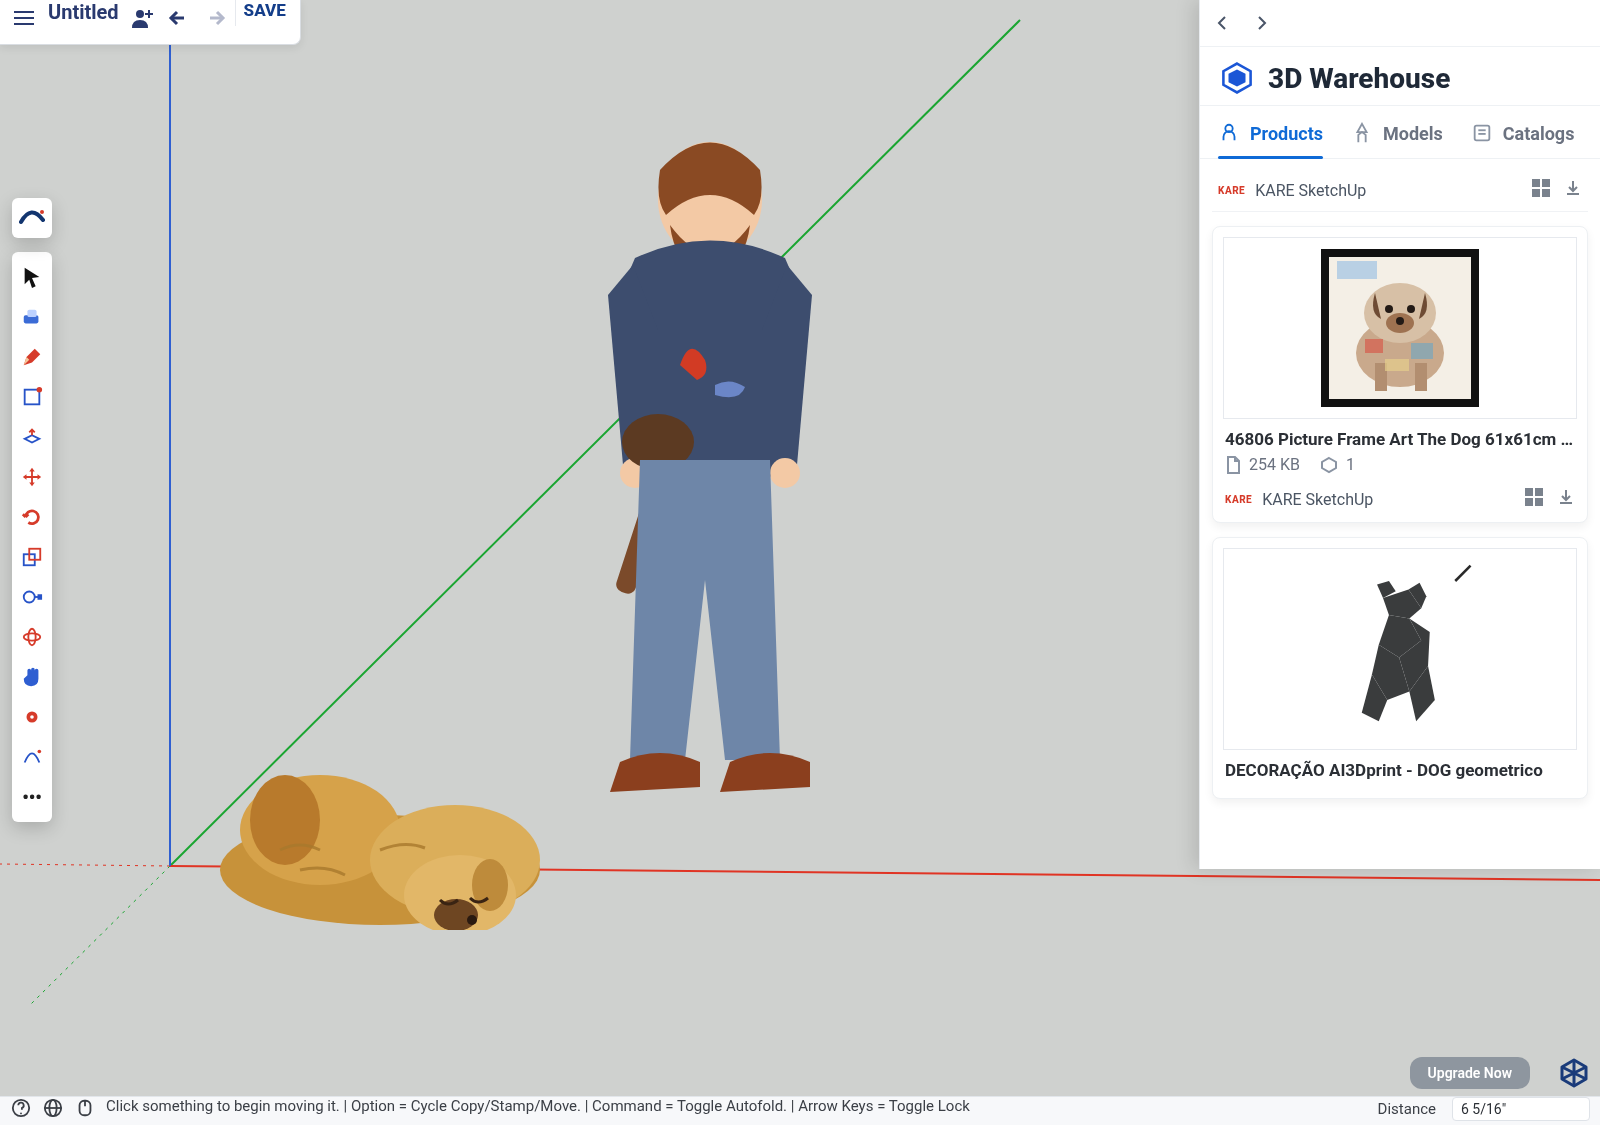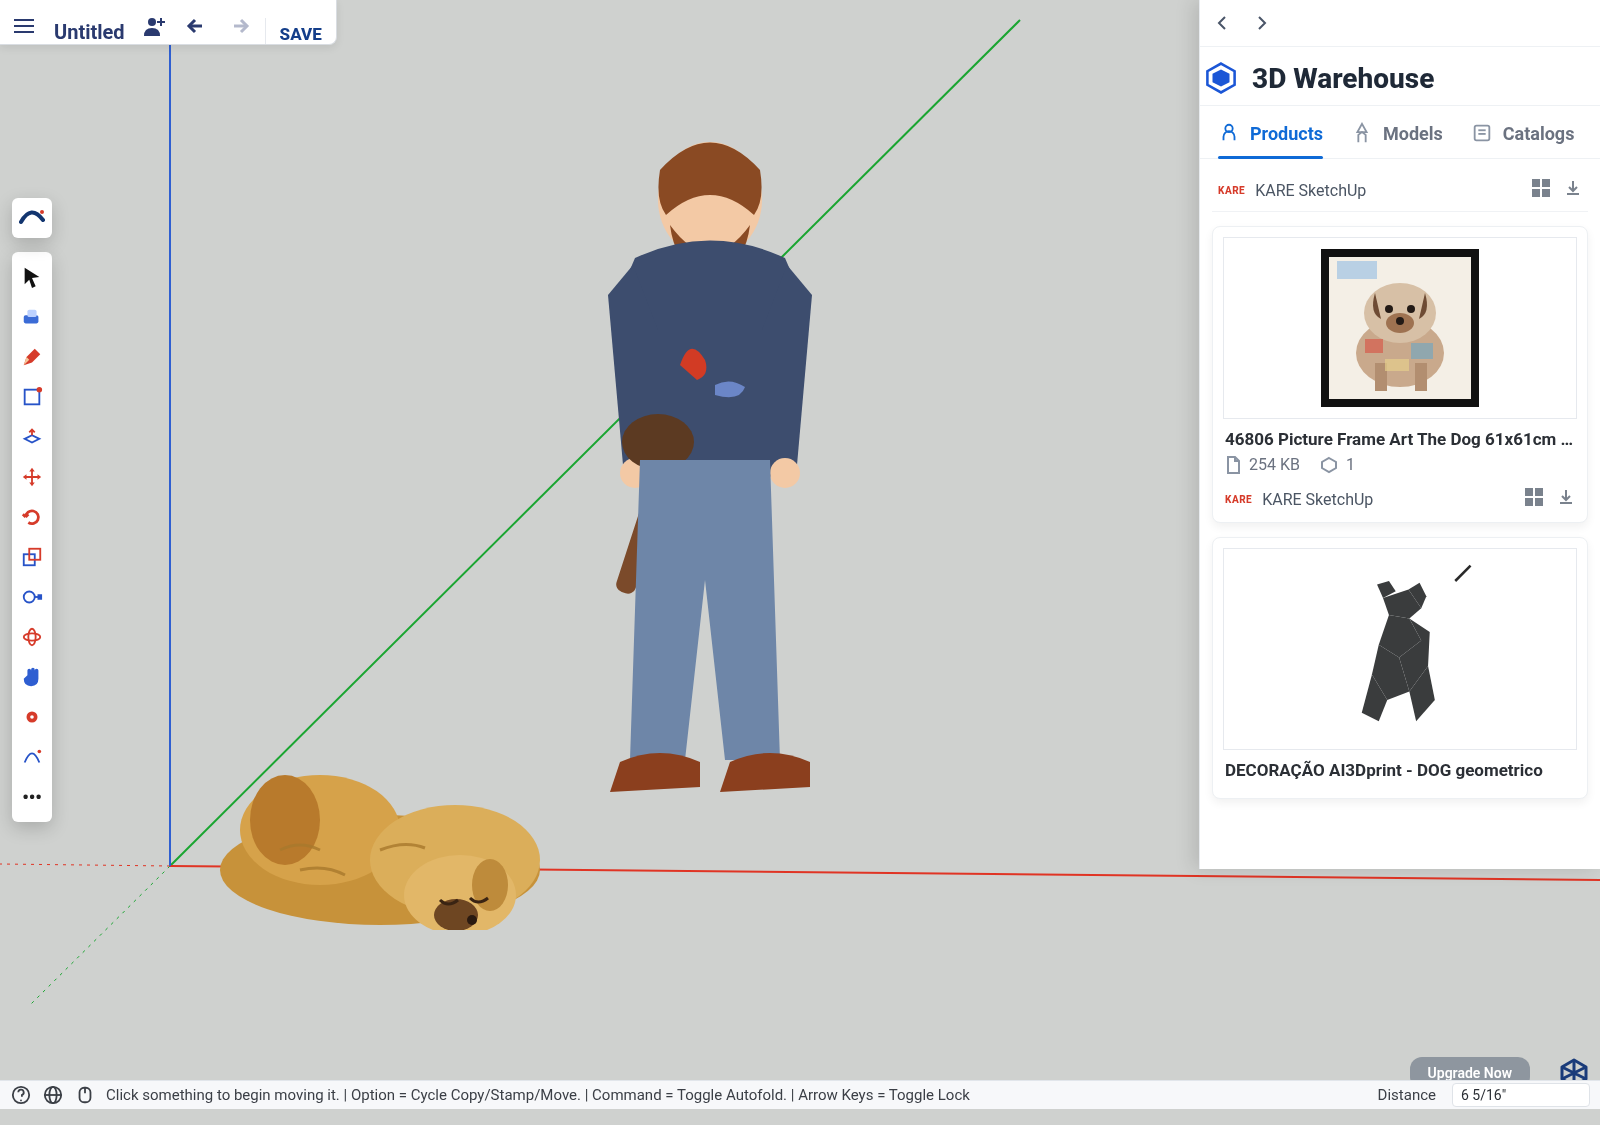--- a/index.html
+++ b/index.html
@@ -27,22 +27,22 @@
   }
   #viewport svg{position:absolute;inset:0;width:100%;height:100%}
   .axis{stroke-width:2;vector-effect:non-scaling-stroke}
   .axis.red{stroke:#e03424}
   .axis.green{stroke:#1aa531}
   .axis.blue{stroke:#2f5fd1}
   .axis.dot{stroke-width:1;stroke-dasharray:3 5}
 
   
   #topbar{
-    position:absolute;left:0;top:0;display:flex;align-items:flex-end;
-    gap:6px;height:44px;padding:0 8px 0 6px;background:var(--chrome);
+    position:absolute;left:0;top:0;display:flex;align-items:flex-start;
+    height:44px;padding:0 8px 0 6px;background:var(--chrome);
     border:1px solid var(--border);border-top:none;border-left:none;
     border-bottom-right-radius:8px;box-shadow:0 3px 8px rgba(0,0,0,.08);
     z-index:20;
   }
   #topbar .btn{display:inline-flex;align-items:center;justify-content:center;width:36px;height:36px;border-radius:6px;color:#3a4b74}
   #topbar .title{font-weight:700;font-size:20px;color:#2a3a6f;padding:0 6px}
   #topbar .save{font-weight:800;font-size:17px;color:var(--save);padding:0 6px}
   #topbar .sep{width:1px;height:26px;background:#e6e9ee;margin:0 2px}
 
   
@@ -61,21 +61,21 @@
   .tool svg{width:22px;height:22px}
   .tool .more{font-weight:800;font-size:18px;color:#212121}
 
   
   #panel{
     position:absolute;right:0;top:0;width:400px;max-height:calc(100% - 40px);
     background:#fff;border-left:1px solid #e8ebef;box-shadow:-6px 0 18px rgba(0,0,0,.12);
     display:flex;flex-direction:column;z-index:30}
   #panel .nav{display:flex;align-items:center;gap:4px;height:46px;padding:0 6px;border-bottom:1px solid #eef1f4;color:#4a5568}
   .chev{width:34px;height:34px;display:flex;align-items:center;justify-content:center;border-radius:6px}
-  #panel .header{display:flex;align-items:center;gap:14px;padding:14px 18px 10px 4px;border-bottom:1px solid #eef1f4}
+  #panel .header{display:flex;align-items:center;gap:14px;padding:14px 18px 10px 20px;border-bottom:1px solid #eef1f4}
   .wh-title{font-weight:800;font-size:28px;color:#1f2937}
   .wh-logo{width:34px;height:34px}
   .tabs{display:flex;gap:28px;padding:10px 18px 0 18px;border-bottom:1px solid #eef1f4}
   .tab{display:flex;align-items:center;gap:10px;color:#6b7280;font-weight:700;font-size:18px;padding:6px 0 14px 0;position:relative}
   .tab.active{color:var(--accent)}
   .tab.active::after{content:"";position:absolute;left:0;right:0;bottom:-1px;height:3px;background:var(--accent);border-radius:2px}
   .tab .ico{width:22px;height:22px;display:inline-flex;align-items:center;justify-content:center}
   .list{flex:1;overflow:auto;padding:10px 12px 56px 12px}
   .row{display:flex;align-items:center;justify-content:space-between;padding:10px 6px;border-bottom:1px solid #f0f2f5;color:#4b5563}
   .row .left{display:flex;align-items:center;gap:10px}
@@ -87,21 +87,21 @@
   .card .title{font-weight:700;font-size:17px;margin:10px 2px 6px 2px;color:#2b2f35;white-space:nowrap;overflow:hidden;text-overflow:ellipsis}
   .meta{display:flex;gap:20px;align-items:center;color:#6b7280;font-size:16px;margin:4px 2px 8px 2px}
   .meta .m{display:flex;align-items:center;gap:8px}
 
   
   #upgrade{position:absolute;right:70px;bottom:36px;background:#8e969f;color:#fff;padding:8px 18px;border-radius:12px;font-weight:600;font-size:14px;z-index:35}
   #logo-footer{position:absolute;right:10px;bottom:32px;z-index:35;color:#1a3b7a}
   #logo-footer svg{width:32px;height:32px}
 
   
-  #statusbar{position:absolute;left:0;right:0;bottom:16px;height:28px;background:#f7f8fa;border-top:1px solid #e2e6eb;display:flex;align-items:center;gap:10px;padding:0 10px;color:#3b3f46;font-size:15px;z-index:40}
+  #statusbar{position:absolute;left:0;right:0;bottom:0;height:28px;background:#f7f8fa;border-top:1px solid #e2e6eb;display:flex;align-items:flex-start;gap:10px;padding:0 10px;color:#3b3f46;font-size:15px;z-index:40}
   #statusbar .ico{width:22px;height:22px;display:inline-flex;align-items:center;justify-content:center;color:#3b3f46}
   #statusbar .sep{flex:1}
   #statusbar .dist{display:flex;align-items:center;gap:16px}
   #statusbar .val{min-width:120px;border:1px solid #dfe3e8;background:#fff;border-radius:4px;height:22px;line-height:22px;padding:0 8px;font-size:14px;color:#2b2f35}
 
   
   #person{position:absolute;left:560px;top:130px;z-index:10}
   #person svg{width:300px;height:760px}
   #dog{position:absolute;left:210px;top:720px;z-index:10}
   #dog svg{width:340px;height:210px}

